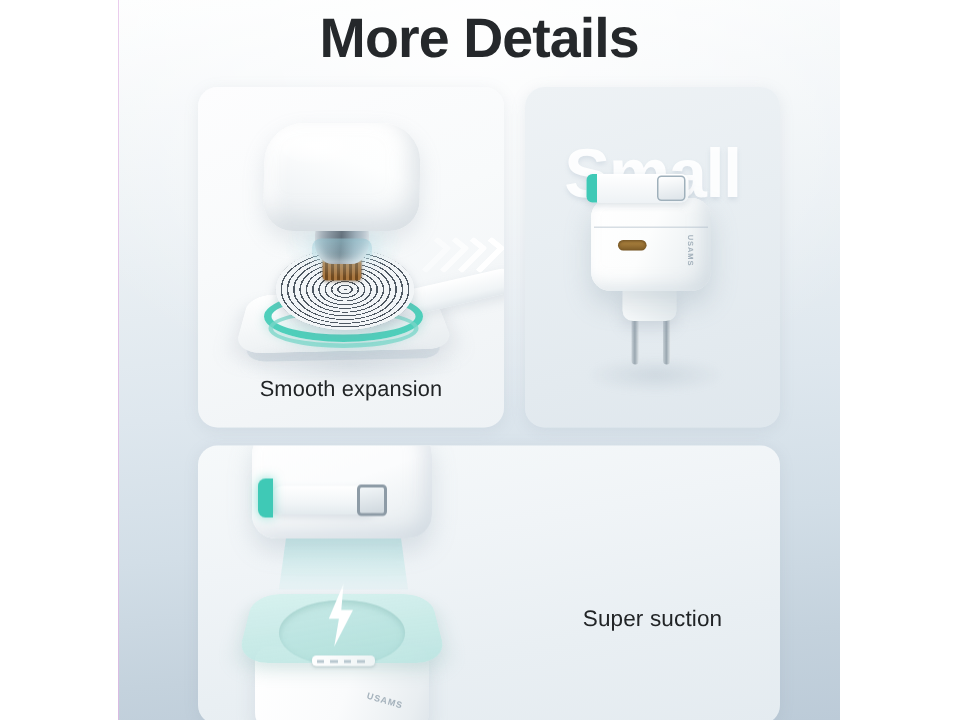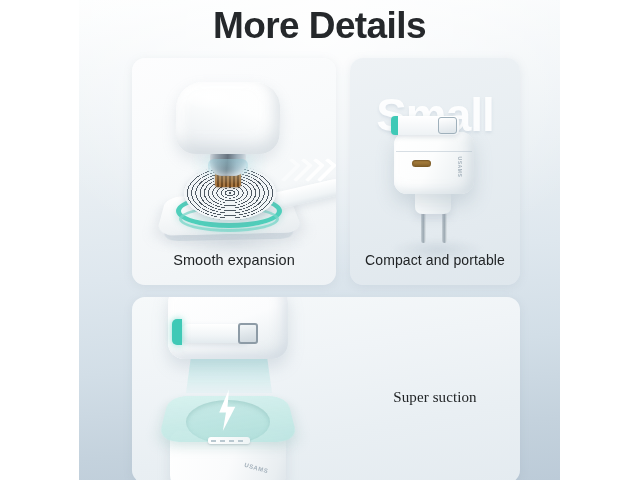--- a/index.html
+++ b/index.html
@@ -116,21 +116,21 @@
     text-align: center;
     color: #212426;
     font-size: 14.5px;
     line-height: 18px;
     letter-spacing: .1px;
     white-space: nowrap;
     margin-top: 12px;
   }
   #cap-smooth  { left: 0; bottom: 16px; width: 204px; }
   #cap-compact { left: 0; bottom: 16px; width: 170px; font-size: 14px; }
-  #cap-suction { left: 218px; top: 79px; width: 170px; font-size: 15px; font-family: Liberation Serif, serif; }
+  #cap-suction { left: 218px; top: 95px; width: 170px; font-size: 15px; }
 
   
   .art { position: absolute; inset: 0; }
 
   
   #dome {
     position: absolute;
     left: 44px;
     top: 24px;
     width: 104px;
@@ -595,21 +595,20 @@
         <div id="charger-seam"></div>
         <div id="usbc-port"></div>
 
         <div class="brand" id="charger-brand">USAMS</div>
 
         <div id="charger-flap"></div>
         <div id="flap-teal"></div>
         <div id="flap-tip"></div>
       </div>
 
-      <div class="card-caption" id="cap-compact">Compact and portable</div>
     </div>
 
     <div class="card" id="card-suction">
       <div class="art">
 
         <div id="dock-body"></div>
         <div class="brand" id="dock-brand">USAMS</div>
 
         <div id="dock-face"></div>
         <div id="dock-pad"></div>

